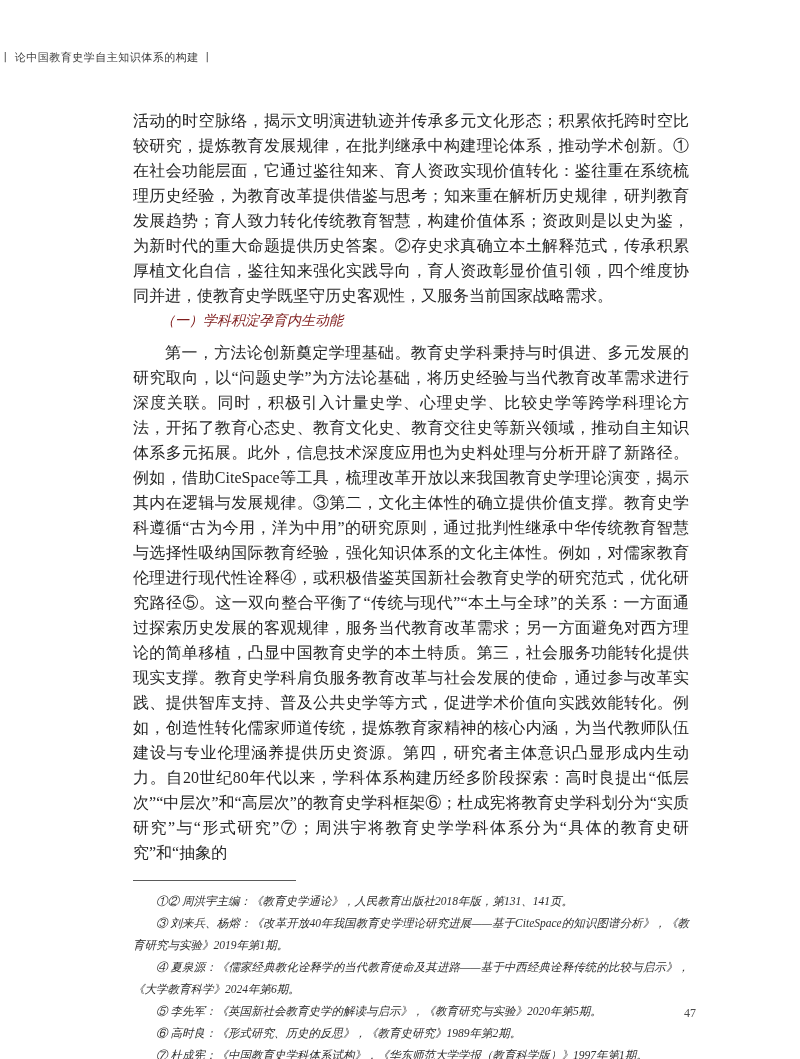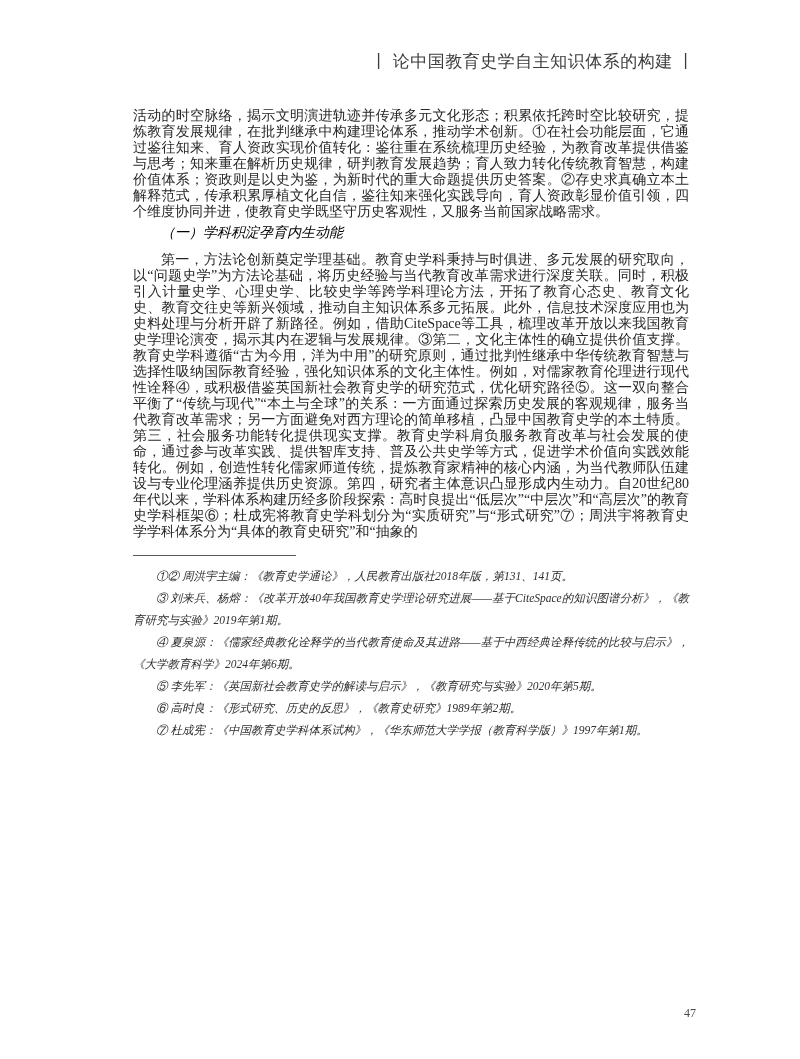--- a/index.html
+++ b/index.html
@@ -11,56 +11,56 @@
     background: #ffffff;
     font-family: "Liberation Serif", "DejaVu Serif", serif;
     color: #2b2b2b;
     overflow: hidden;
   }
   .running-head {
     position: absolute;
     top: 50px;
     left: 0;
     right: 105px;
-    text-align: right;
-    font-size: 17px;
+    text-align: left;
+    font-size: 11px;
     letter-spacing: 0.5px;
     color: #3c3c3c;
   }
   .content {
     position: absolute;
     left: 133px;
     top: 108px;
     width: 556px;
   }
   p.body-para {
     margin: 0;
-    font-size: 14px;
-    line-height: 16px;
+    font-size: 16px;
+    line-height: 25px;
     text-align: justify;
     color: #262626;
   }
   p.indent { text-indent: 2em; }
   .section-heading {
     margin: 18px 0 13px 0;
     font-family: "Liberation Sans", "DejaVu Sans", sans-serif;
     font-weight: bold;
     font-size: 15px;
     line-height: 25px;
     text-indent: 2em;
     color: #1f1f1f;
   }
   .subsection-heading {
     margin: 0 0 7px 0;
     font-size: 14px;
     font-weight: normal;
     font-style: italic;
     line-height: 25px;
     text-indent: 2em;
-    color: #000000;
+    color: #7f1d1d;
   }
   .footnotes { margin-top: 15px; }
   .fn-rule {
     width: 163px;
     height: 0;
     border-top: 1px solid #5a5a5a;
     margin: 0 0 9px 0;
   }
   p.footnote {
     margin: 0;

